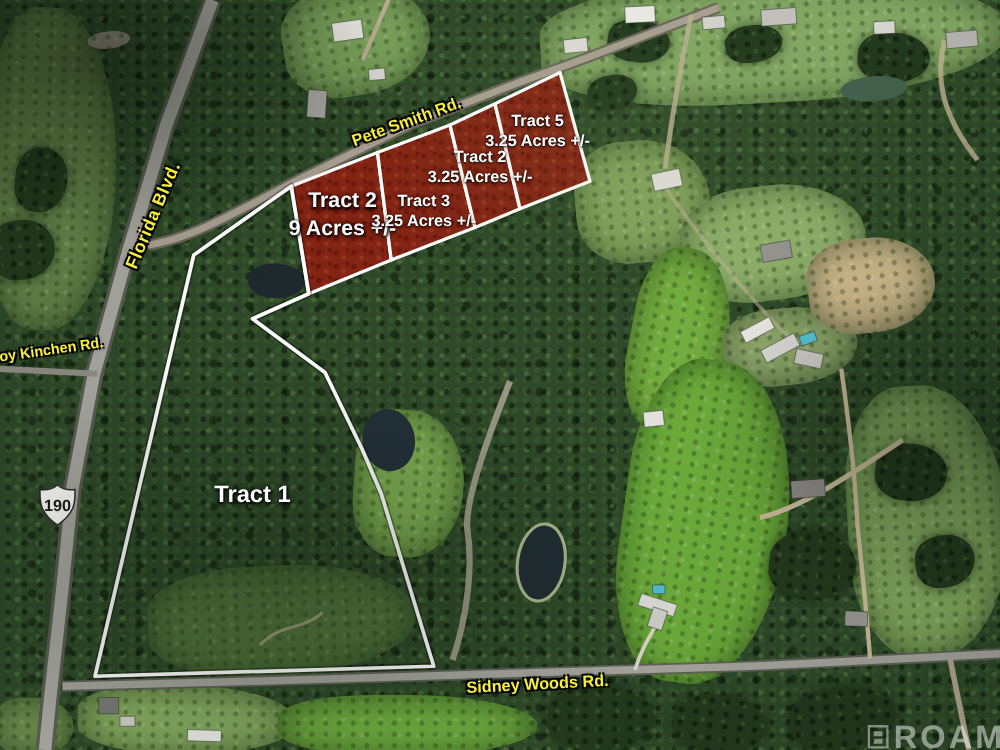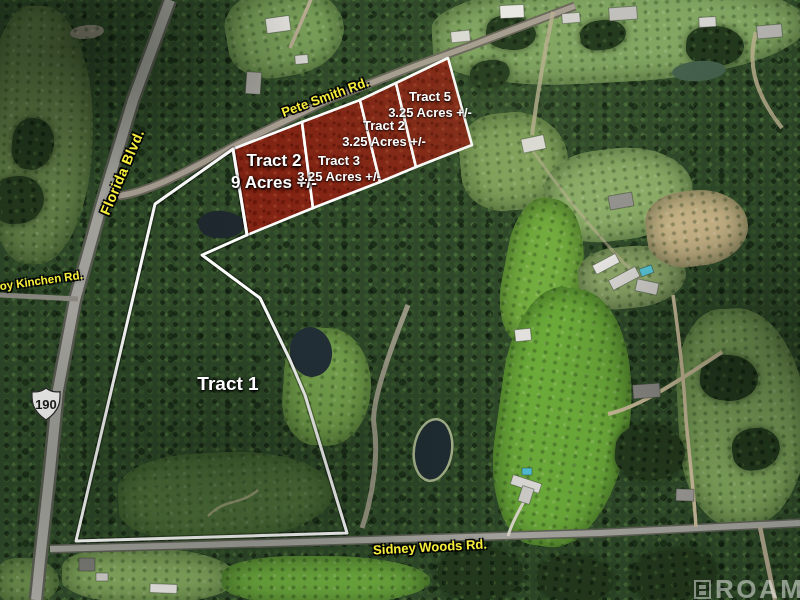--- a/index.html
+++ b/index.html
@@ -195,21 +195,21 @@
     </g>
 
     <g transform="translate(29,387)">
       <path d="M17,1 C13.5,4 8,5.3 3,4.6 C3,9 2.6,14 4.6,19 C7,25 11,29 17,33 C23,29 27,25 29.4,19 C31.4,14 31,9 31,4.6 C26,5.3 20.5,4 17,1 Z" fill="#fdfdfb" stroke="#2a2a2a" stroke-width="1.2"></path>
       <text x="17" y="22" text-anchor="middle" font-size="13" font-weight="bold" fill="#1a1a1a">190</text>
     </g>
   </svg>
 
   <div class="tint"></div>
 
-  <div class="lbl lbl-white t-big" style="left:202px;top:384px;margin-left:26px;">
+  <div class="lbl lbl-white t-big" style="left:202px;top:397px;">
     <div>Tract 1</div>
   </div>
   <div class="lbl lbl-white t-mid" style="left:274px;top:172px;">
     <div>Tract 2</div>
     <div>9 Acres +/-</div>
   </div>
   <div class="lbl lbl-white t-sm" style="left:339px;top:169px;">
     <div>Tract 3</div>
     <div>3.25 Acres +/-</div>
   </div>

